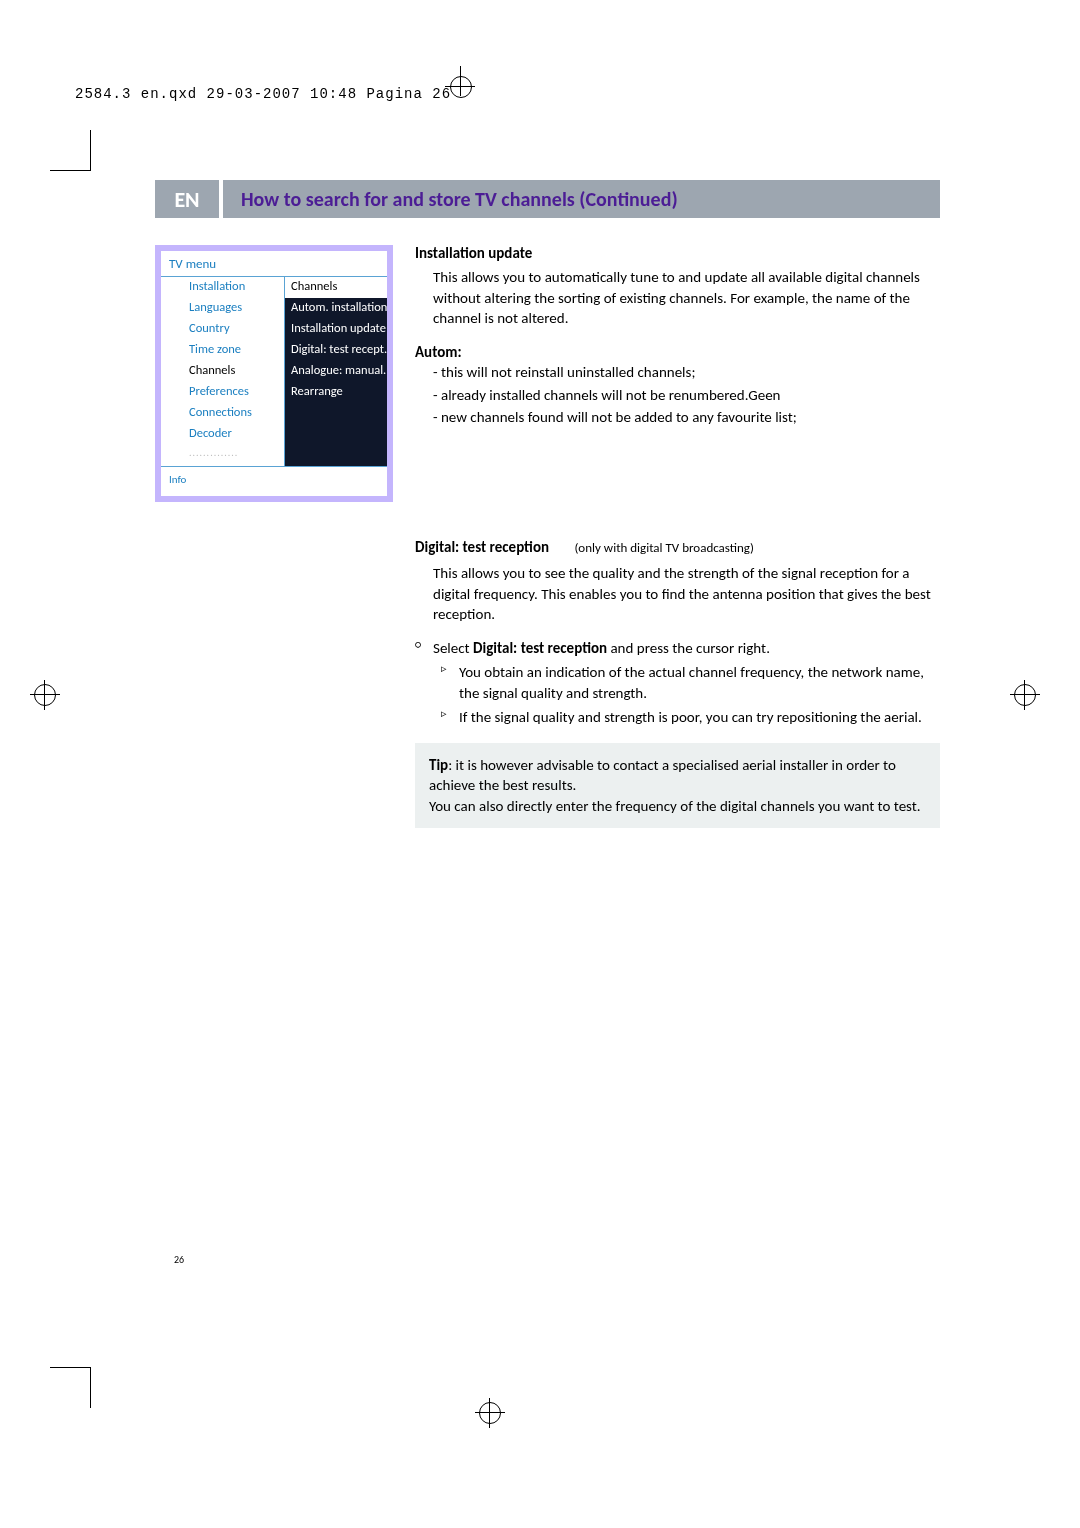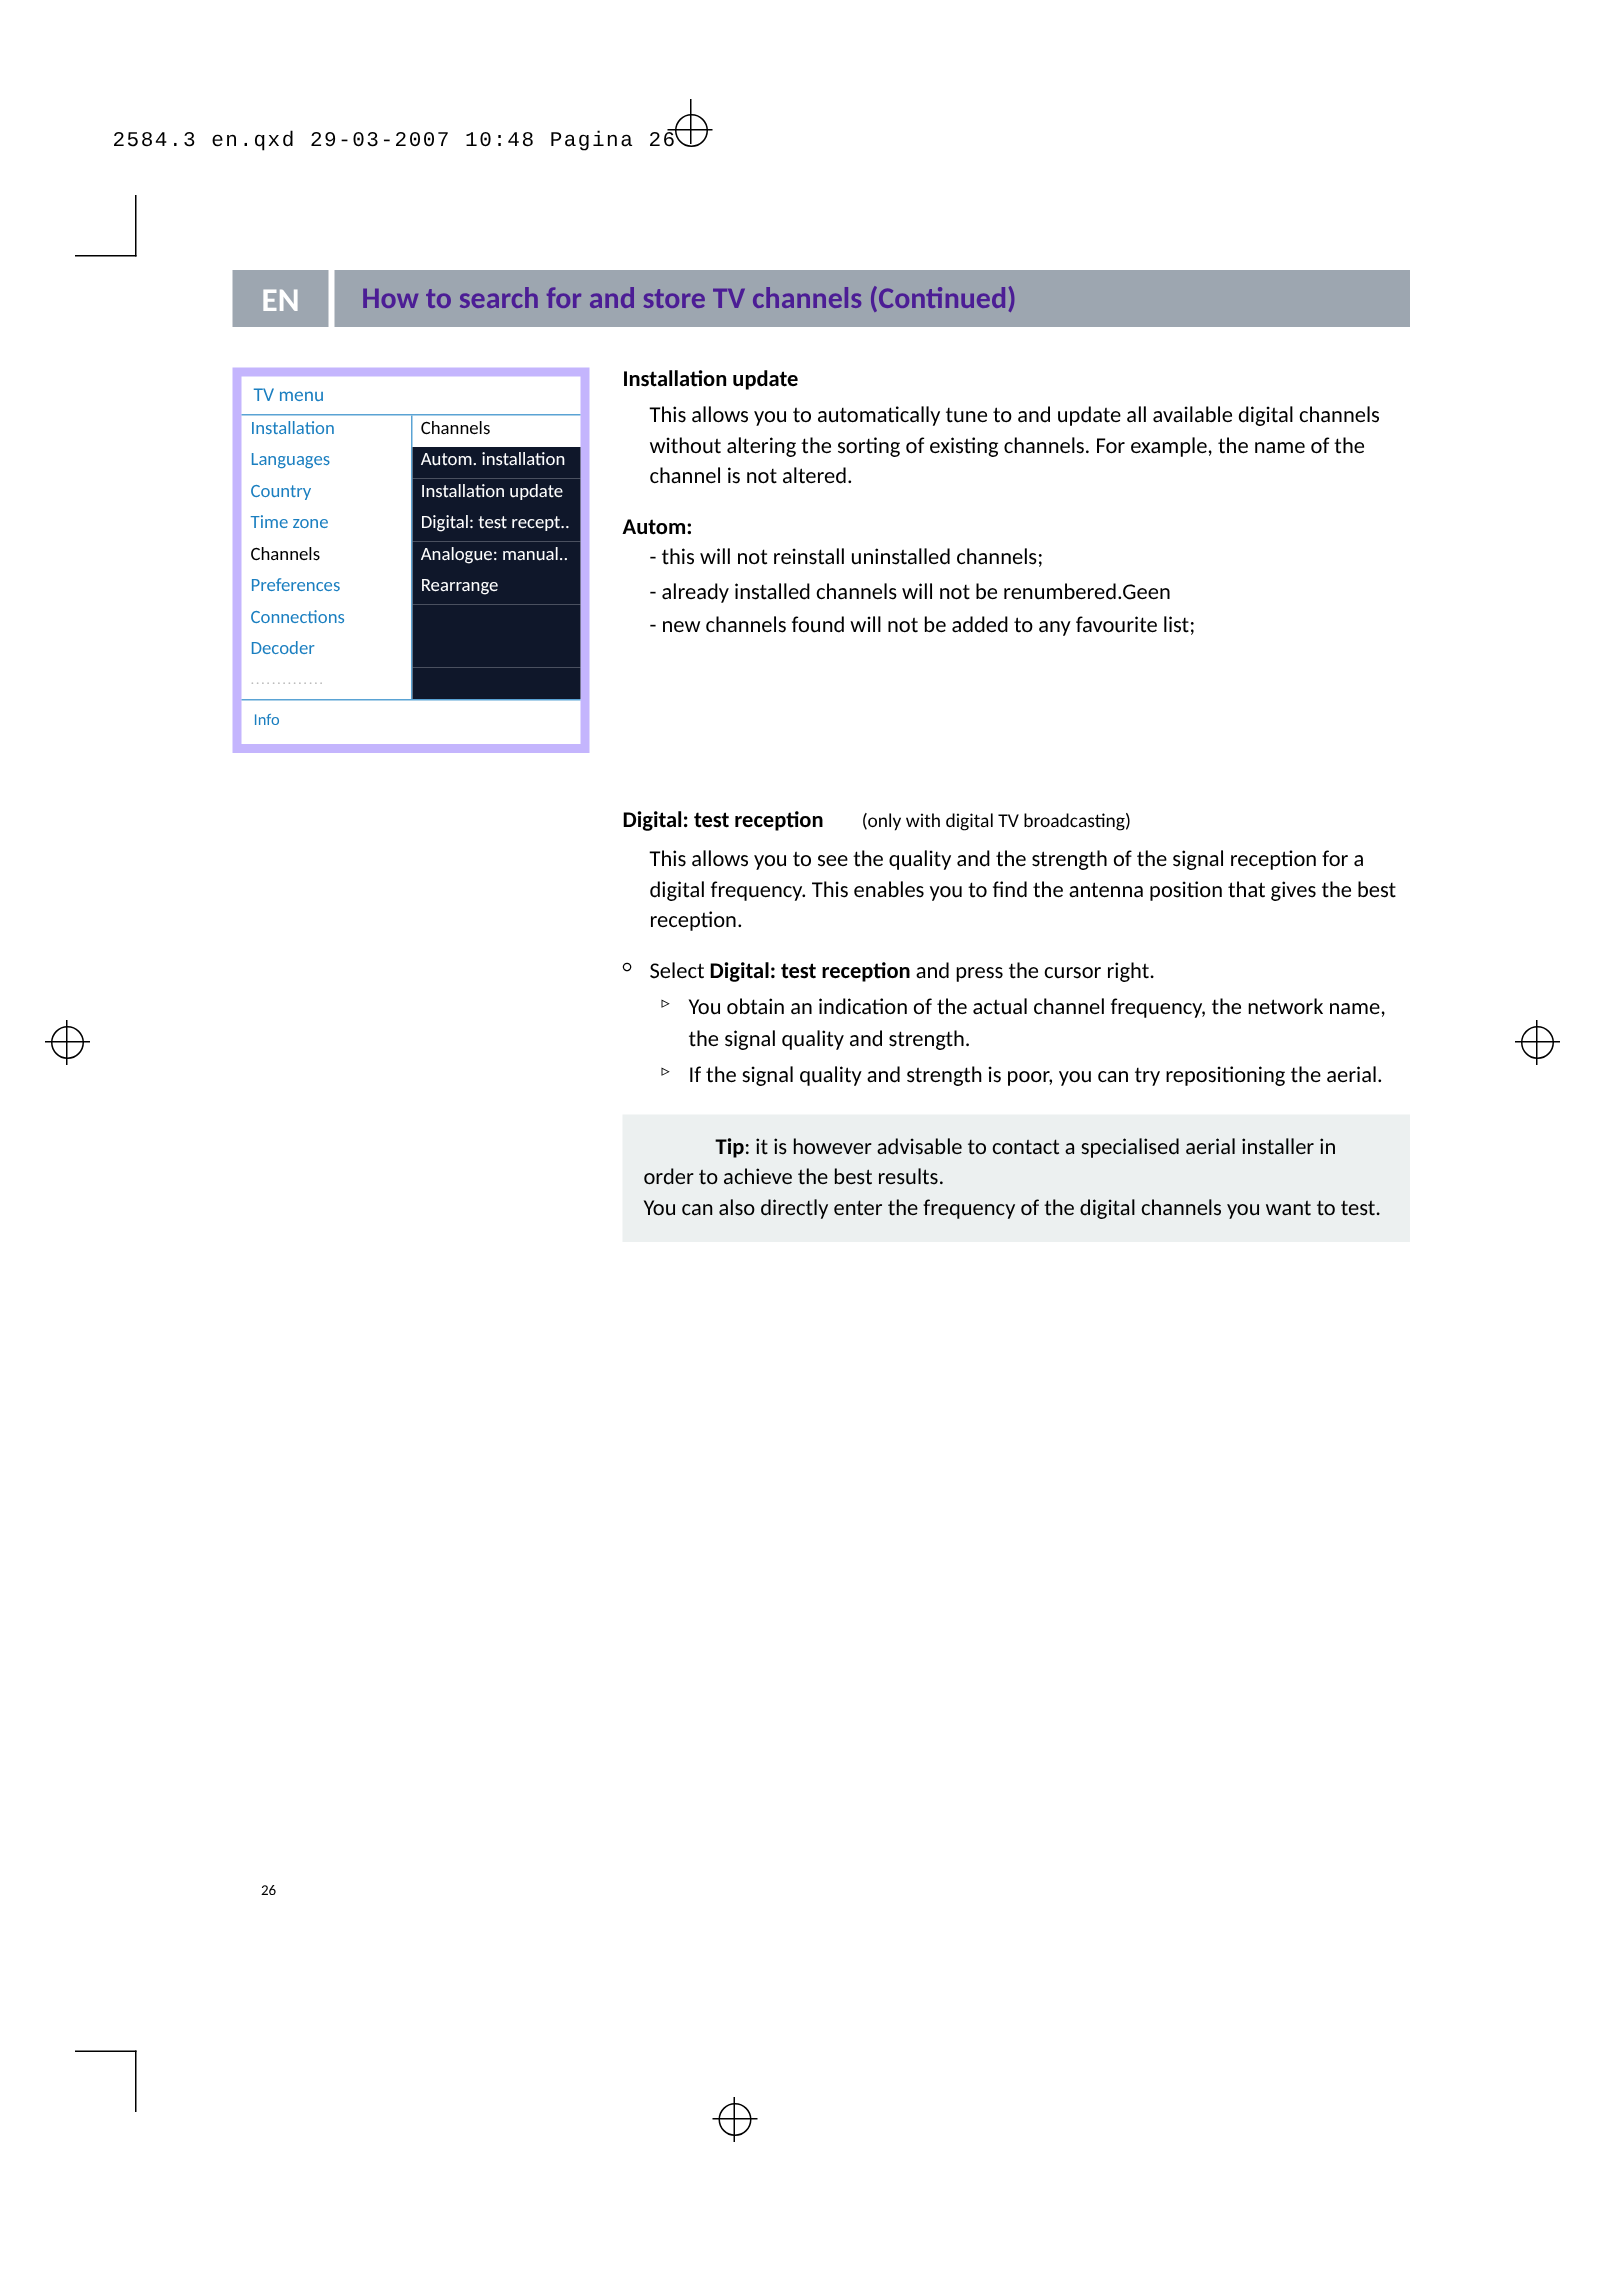--- a/index.html
+++ b/index.html
@@ -108,20 +108,21 @@
     border: 6px solid #c4b5fd;
     font-size: 13px;
   }
   .menu-title {
     color: #1b7fc0;
     padding: 5px 8px;
     border-bottom: 1px solid #5aa3d4;
   }
   .menu-cols {
     display: flex;
+    margin-left: 22px;
   }
   .menu-left {
     width: 50%;
     border-right: 1px solid #5aa3d4;
   }
   .menu-right {
     width: 50%;
   }
   .menu-row {
     height: 19px;
@@ -170,21 +171,21 @@
   .sub-mark { width:18px; flex-shrink:0; font-size:11px;}
   .sub-text { flex:1;}
 
   .tip-box {
     background: #ecf0f0;
     padding: 12px 14px;
     margin-top: 16px;
     font-size: 15px;
     line-height:1.35;
   }
-  .tip-box b { font-weight:bold;margin-left:48px;}
+  .tip-box b { font-weight:bold;}
 
   .page-num {
     position: absolute;
     bottom: 262px;
     left: 155px;
     font-size: 10px;
     margin-left: 19px;
   }
 </style>
 </head>

